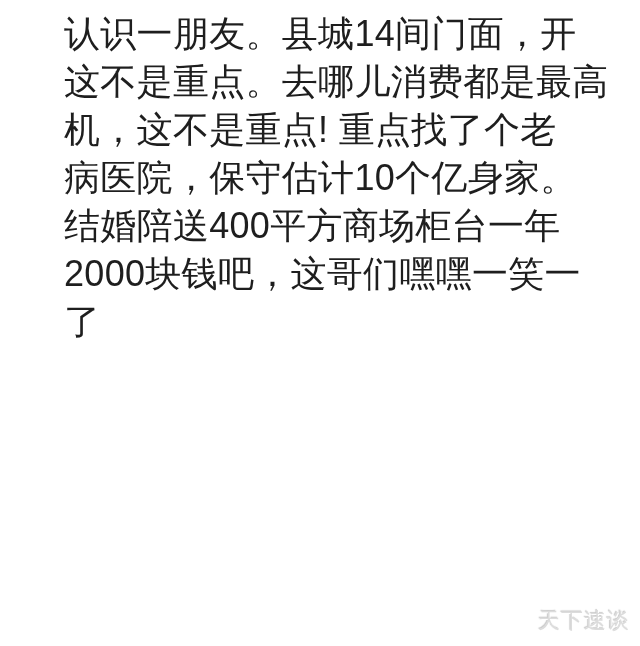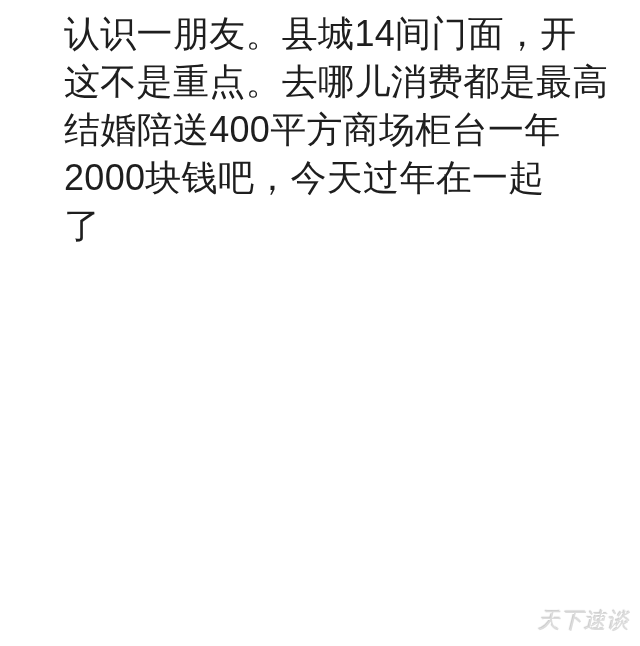--- a/index.html
+++ b/index.html
@@ -38,28 +38,29 @@
   }
   .watermark {
     position: absolute;
     right: 10px;
     bottom: 10px;
     font-size: 22px;
     letter-spacing: 1px;
     color: var(--watermark-color);
     text-shadow: 1px 1px 0 #ffffff, -1px -1px 1px #c8c8c8;
     user-select: none;
-    font-style: italic;
   }
 </style>
 </head>
 <body>
 
 <div class="page">
   <div class="post-text">
     <div class="text-line">认识一朋友。县城14间门面，开</div>
     <div class="text-line">这不是重点。去哪儿消费都是最高</div>
+    <div class="text-line">机，这不是重点! 重点找了个老</div>
+    <div class="text-line">病医院，保守估计10个亿身家。</div>
     <div class="text-line">结婚陪送400平方商场柜台一年</div>
-    <div class="text-line">2000块钱吧，今天过年在一起</div>
+    <div class="text-line">2000块钱吧，这哥们嘿嘿一笑一</div>
     <div class="text-line">了</div>
   </div>
   <div class="watermark">天下速谈</div>
 </div>
 
 </body></html>

